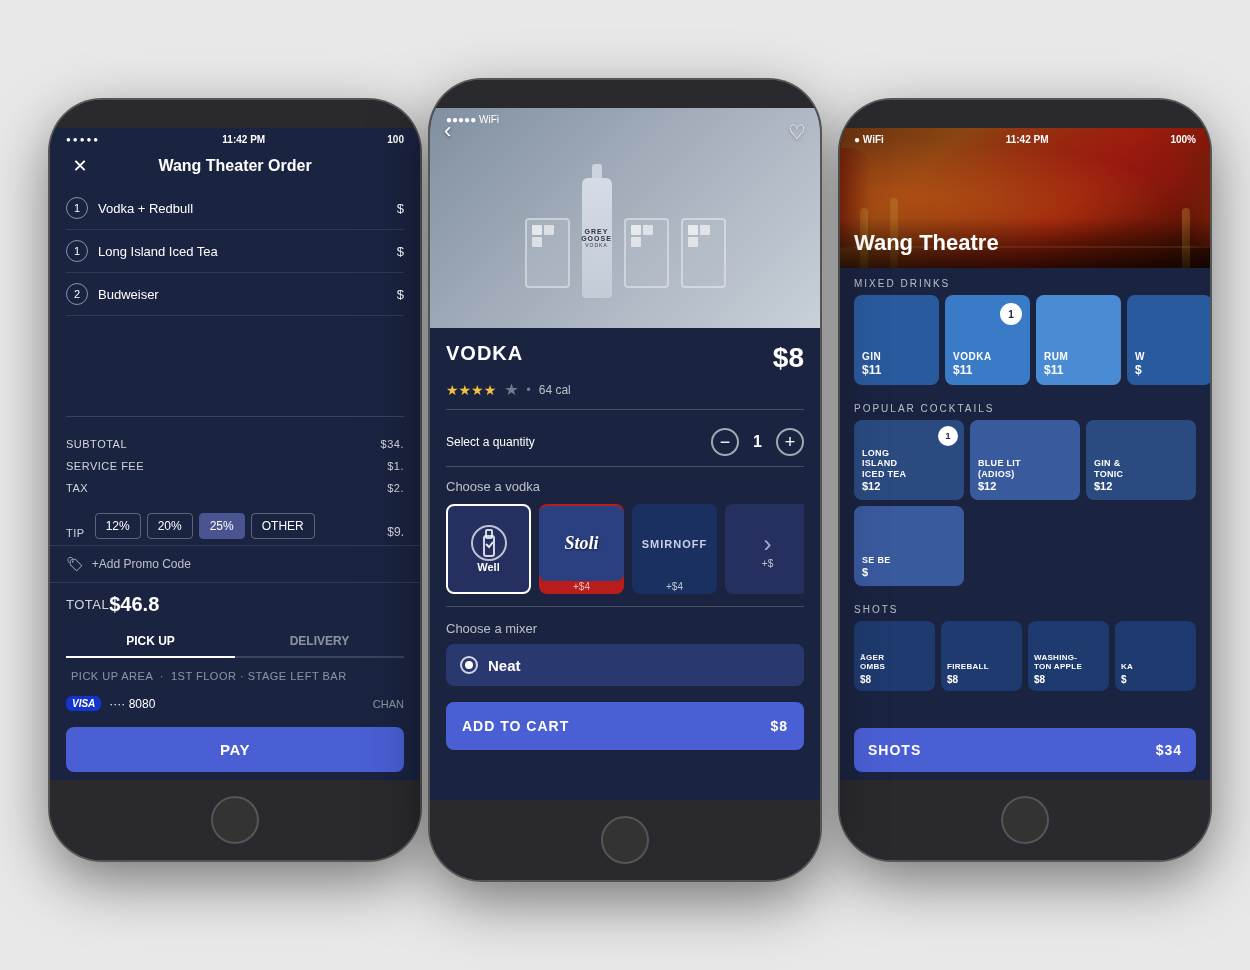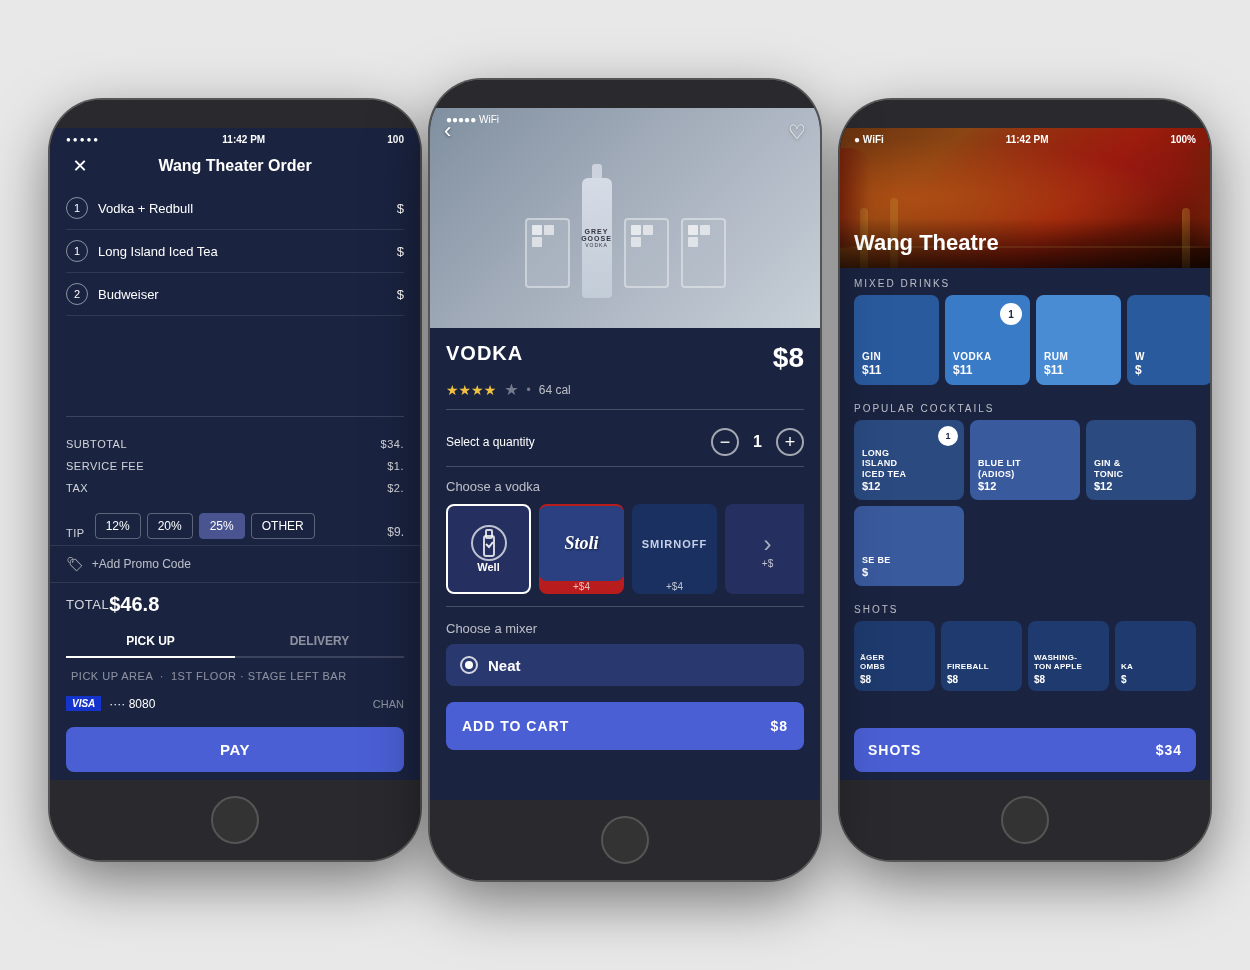--- a/index.html
+++ b/index.html
@@ -325,21 +325,21 @@
       padding: 8px 16px;
       gap: 8px;
     }
 
     .visa-badge {
       background: #1434CB;
       color: white;
       font-size: 10px;
       font-weight: 700;
       padding: 2px 6px;
-      border-radius: 0;
+      border-radius: 6px;
       font-style: italic;
     }
 
     .payment-num {
       font-size: 12px;
       color: white;
     }
 
     .change-link {
       margin-left: auto;

